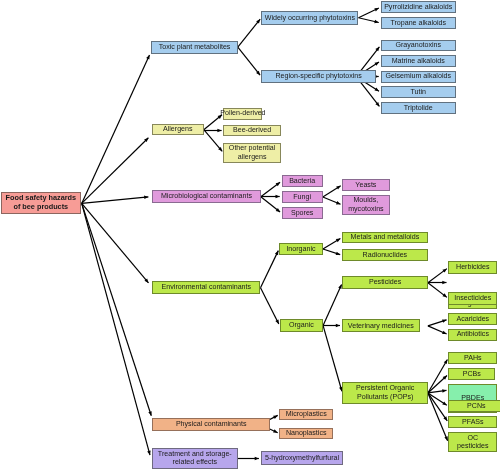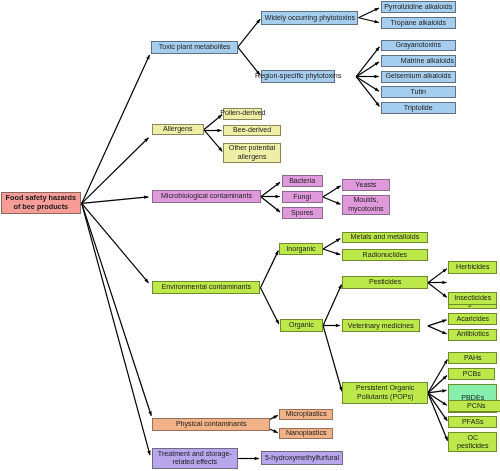--- a/index.html
+++ b/index.html
@@ -68,33 +68,33 @@
 <div class="node" style="left: 1px; top: 191.8px; width: 79.6px; height: 22.2px; background: rgb(247, 156, 150); border-color: rgb(140, 102, 95); color: rgb(27, 27, 27); font-size: 7.3px; font-weight: bold;">
       <span>Food safety hazards
 of bee products</span>
     </div>
     <div class="node" style="left: 261.3px; top: 11px; width: 97.2px; height: 13.5px; background: rgb(165, 205, 238); border-color: rgb(97, 113, 127); color: rgb(27, 27, 27); font-size: 7.1px;">
       <span>Widely occurring phytotoxins</span>
     </div>
     <div class="node" style="left: 151.3px; top: 40.6px; width: 86.5px; height: 13.1px; background: rgb(165, 205, 238); border-color: rgb(97, 113, 127); color: rgb(27, 27, 27); font-size: 7.1px;">
       <span>Toxic plant metabolites</span>
     </div>
-    <div class="node" style="left: 261.2px; top: 70.3px; width: 74px; height: 12.7px; background: rgb(165, 205, 238); border-color: rgb(97, 113, 127); color: rgb(27, 27, 27); font-size: 7.1px;">
+    <div class="node" style="left: 261.2px; top: 70.3px; width: 115px; height: 12.7px; background: rgb(165, 205, 238); border-color: rgb(97, 113, 127); color: rgb(27, 27, 27); font-size: 7.1px;">
       <span>Region-specific phytotoxins</span>
     </div>
     <div class="node" style="left: 380.5px; top: 1.4px; width: 75.5px; height: 11.8px; background: rgb(165, 205, 238); border-color: rgb(97, 113, 127); color: rgb(27, 27, 27); font-size: 7.1px;">
       <span>Pyrrolizidine alkaloids</span>
     </div>
     <div class="node" style="left: 380.5px; top: 17px; width: 75.5px; height: 11.8px; background: rgb(165, 205, 238); border-color: rgb(97, 113, 127); color: rgb(27, 27, 27); font-size: 7.1px;">
       <span>Tropane alkaloids</span>
     </div>
     <div class="node" style="left: 380.5px; top: 39.5px; width: 75.5px; height: 11.8px; background: rgb(165, 205, 238); border-color: rgb(97, 113, 127); color: rgb(27, 27, 27); font-size: 7.1px;">
       <span>Grayanotoxins</span>
     </div>
-    <div class="node" style="left: 380.5px; top: 55.1px; width: 75.5px; height: 11.8px; background: rgb(165, 205, 238); border-color: rgb(97, 113, 127); color: rgb(27, 27, 27); font-size: 7.1px; justify-content: flex-end;">
+    <div class="node" style="left: 380.5px; top: 55.1px; width: 75.5px; height: 11.8px; background: rgb(165, 205, 238); border-color: rgb(97, 113, 127); color: rgb(27, 27, 27); font-size: 7.1px;">
       <span>Matrine alkaloids</span>
     </div>
     <div class="node" style="left: 380.5px; top: 70.8px; width: 75.5px; height: 11.8px; background: rgb(165, 205, 238); border-color: rgb(97, 113, 127); color: rgb(27, 27, 27); font-size: 7.1px;">
       <span>Gelsemium alkaloids</span>
     </div>
     <div class="node" style="left: 380.5px; top: 86.4px; width: 75.5px; height: 11.8px; background: rgb(165, 205, 238); border-color: rgb(97, 113, 127); color: rgb(27, 27, 27); font-size: 7.1px;">
       <span>Tutin</span>
     </div>
     <div class="node" style="left: 380.5px; top: 102px; width: 75.5px; height: 11.8px; background: rgb(165, 205, 238); border-color: rgb(97, 113, 127); color: rgb(27, 27, 27); font-size: 7.1px;">
       <span>Triptolide</span>

